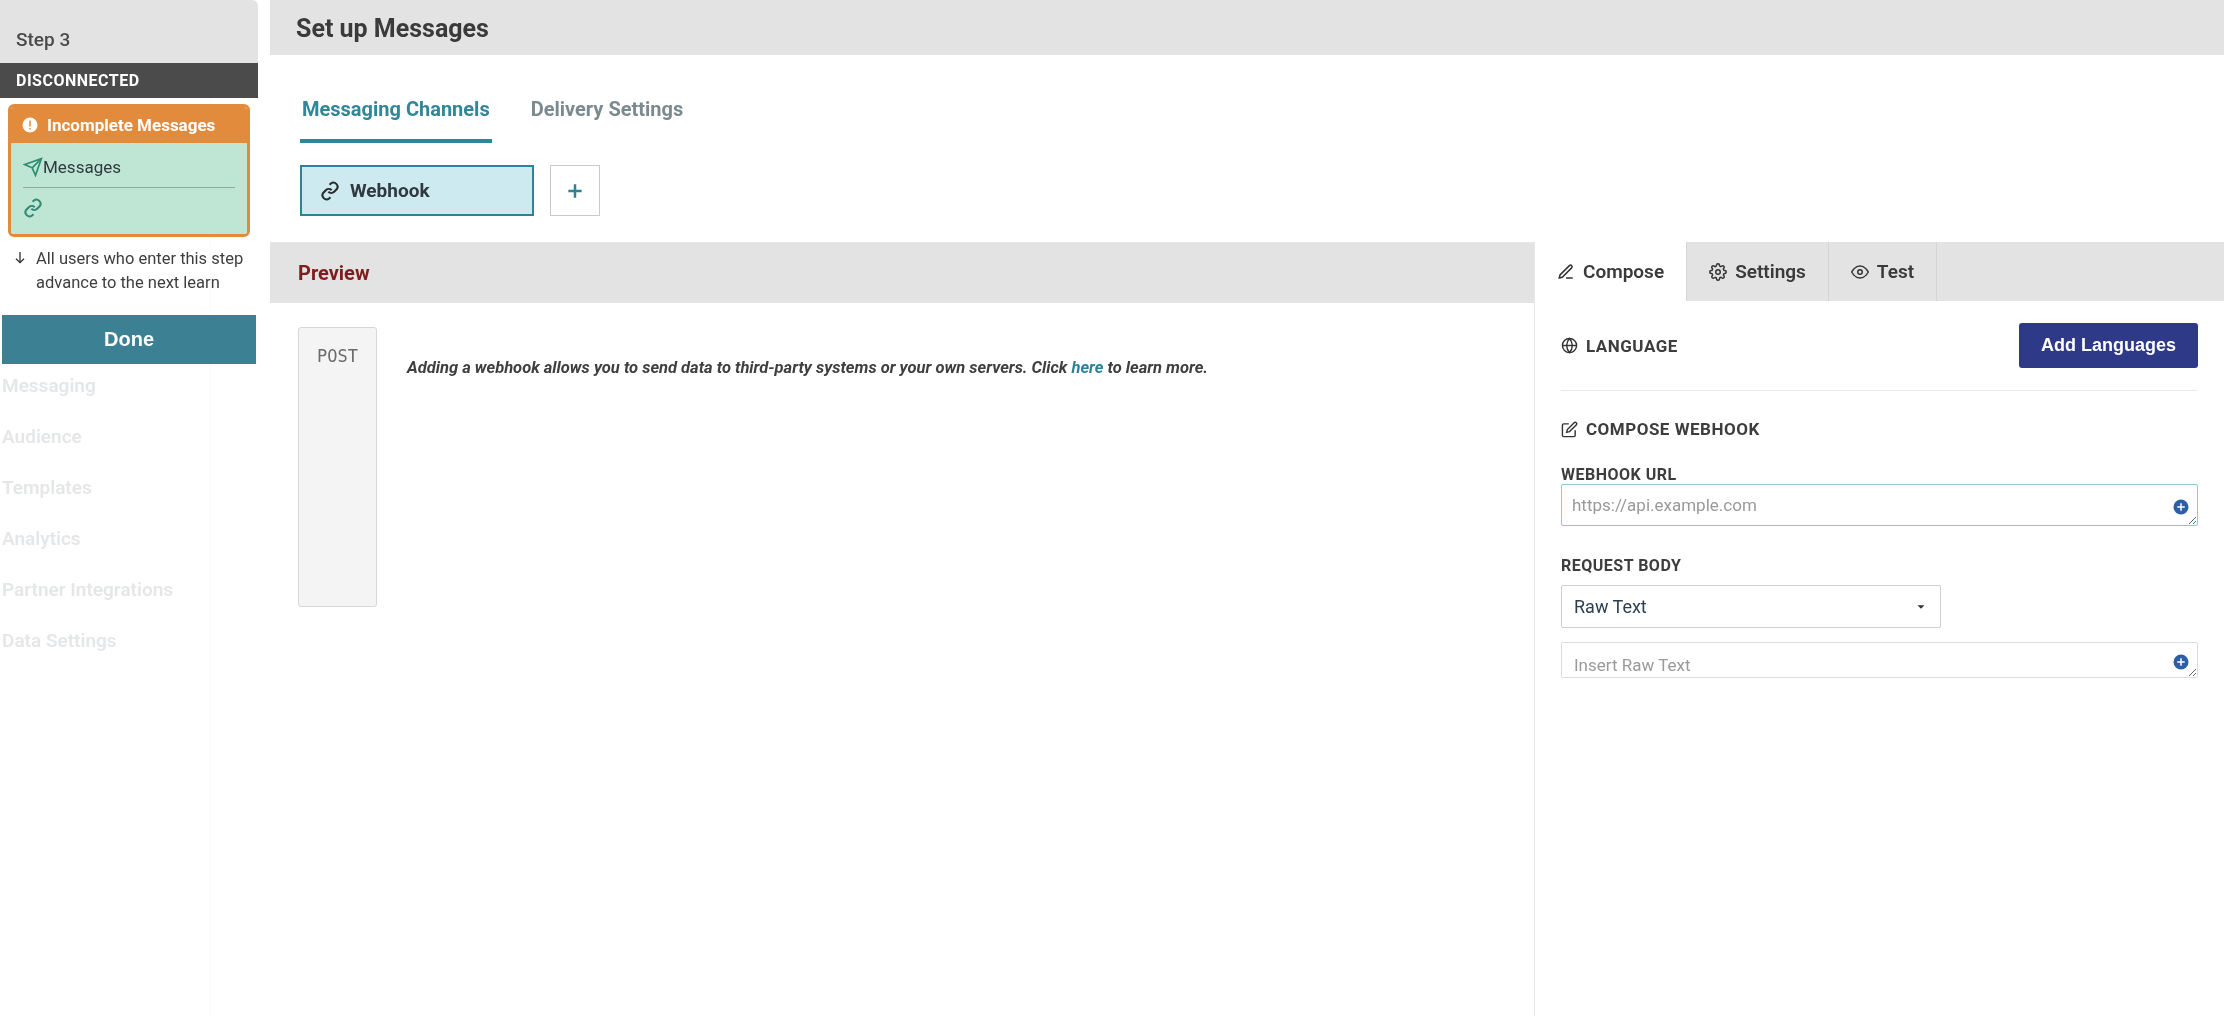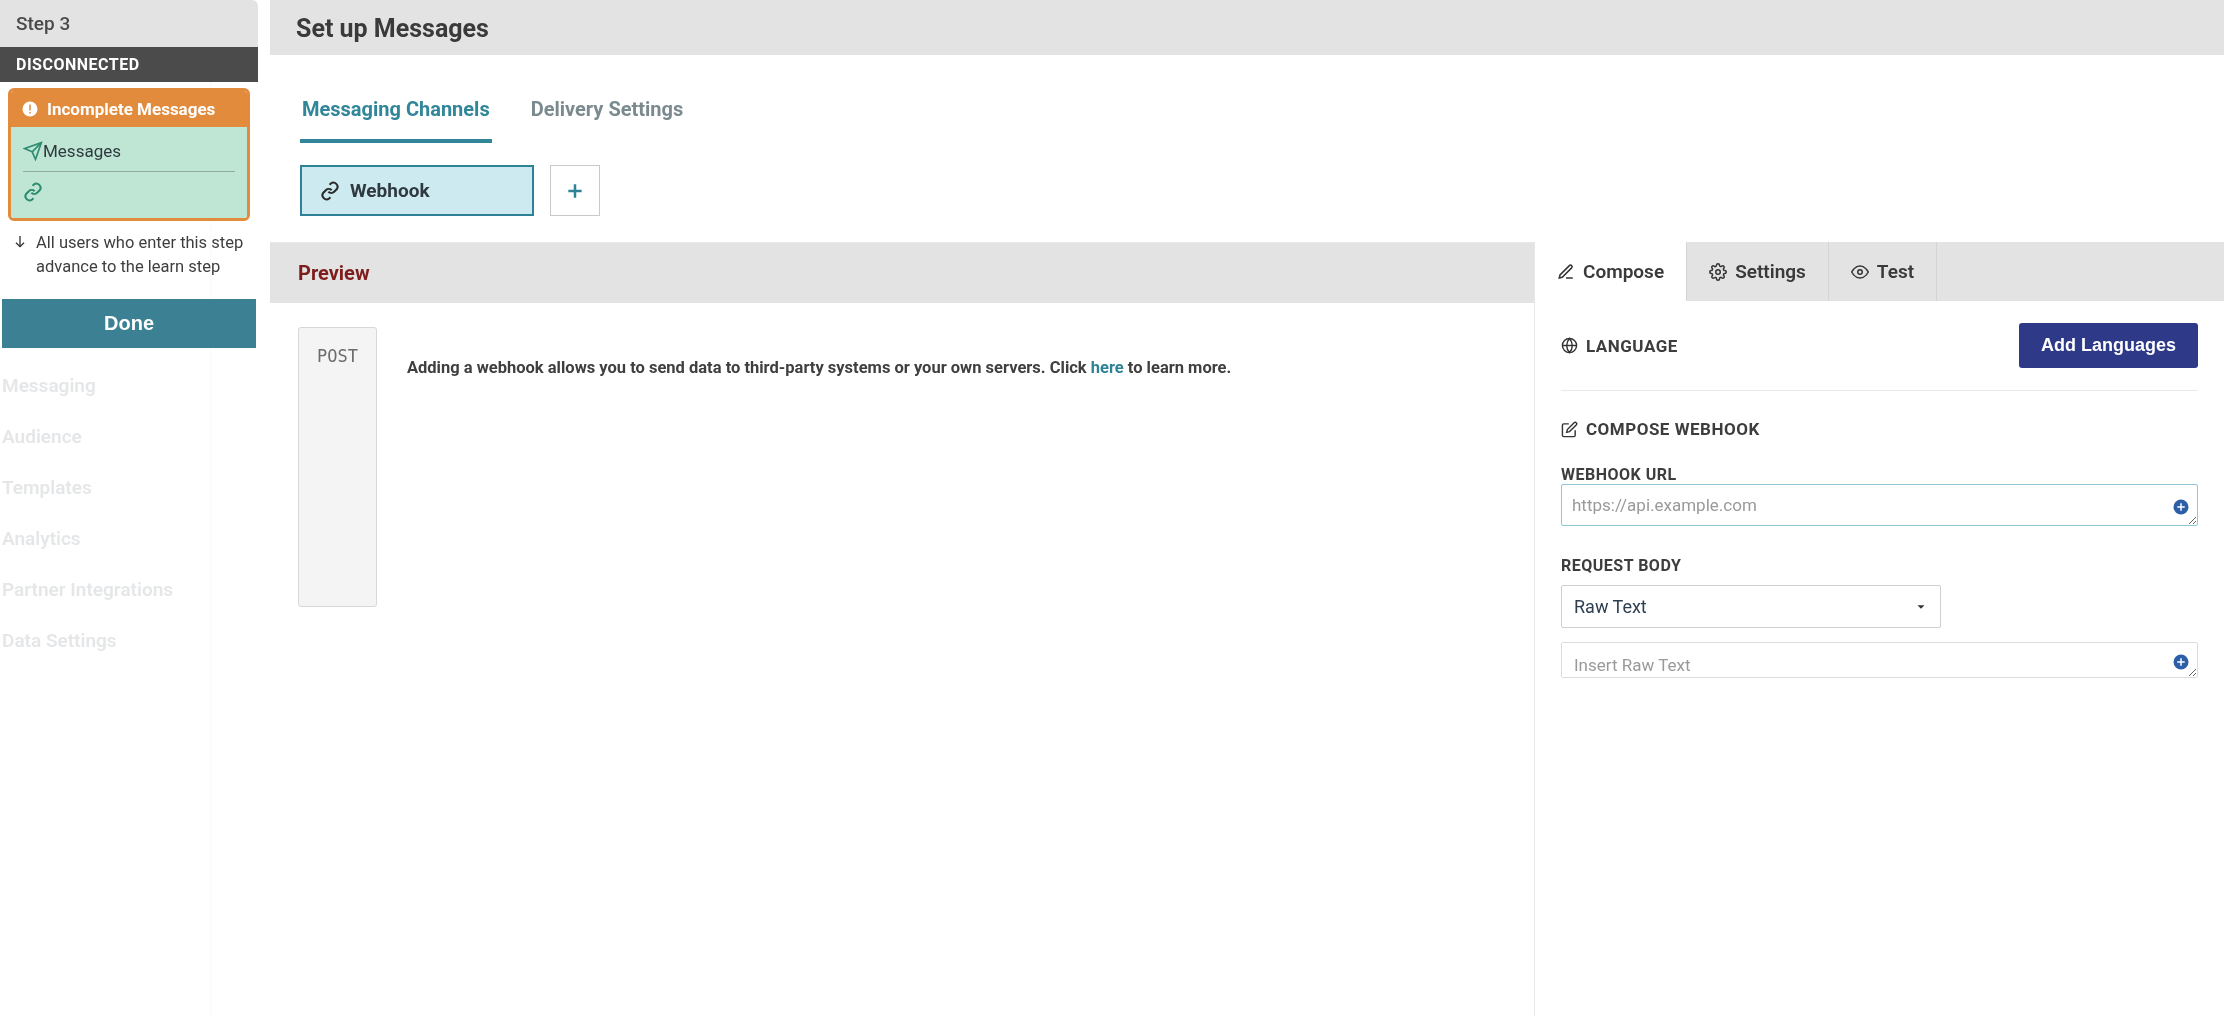--- a/index.html
+++ b/index.html
@@ -39,21 +39,21 @@
     top: 0;
     width: 258px;
     z-index: 10;
     background: transparent;
   }
   .step-header {
     background: #e3e3e3;
     color: #4a4a4a;
     font-size: 19px;
     font-weight: 500;
-    padding: 12px 16px 12px 16px;
+    padding: 28px 16px 12px 16px;
     border-top-right-radius: 6px;
   }
   .disconnected-bar {
     background: #4b4b4b;
     color: #ffffff;
     font-weight: 700;
     letter-spacing: 0.5px;
     font-size: 16px;
     padding: 8px 16px;
   }
@@ -229,20 +229,21 @@
     font-size: 17px;
   }
   .preview-caption {
     text-align: center;
     font-size: 16.5px;
     font-weight: 700;
     color: #3f3f3f;
     line-height: 1.6;
     margin-top: 28px;
     padding: 0 30px;
+    font-style: italic;
   }
   .preview-caption a { color: #2d8296; text-decoration: none; }
 
   .editor-pane {
     width: 690px;
     border-left: 1px solid #e7e7e7;
     display: flex;
     flex-direction: column;
     min-height: 0;
     background:#ffffff;
@@ -397,21 +398,21 @@
           </svg>
       </div>
     </div>
   </div>
 
   <div class="step-note">
     <svg width="16" height="16" viewBox="0 0 24 24" fill="none" stroke="#333" stroke-width="2">
         <path d="M12 3v16"></path>
         <path d="M6 13l6 6 6-6"></path>
       </svg>
-    <span>All users who enter this step advance to the learn step</span>
+    <span>All users who enter this step advance to the next learn</span>
   </div>
 
   <button class="done-btn">Done</button>
 </div>
 
 <div class="main">
   <div class="main-title-bar">
     <div class="main-title">Set up Messages</div>
   </div>
 

